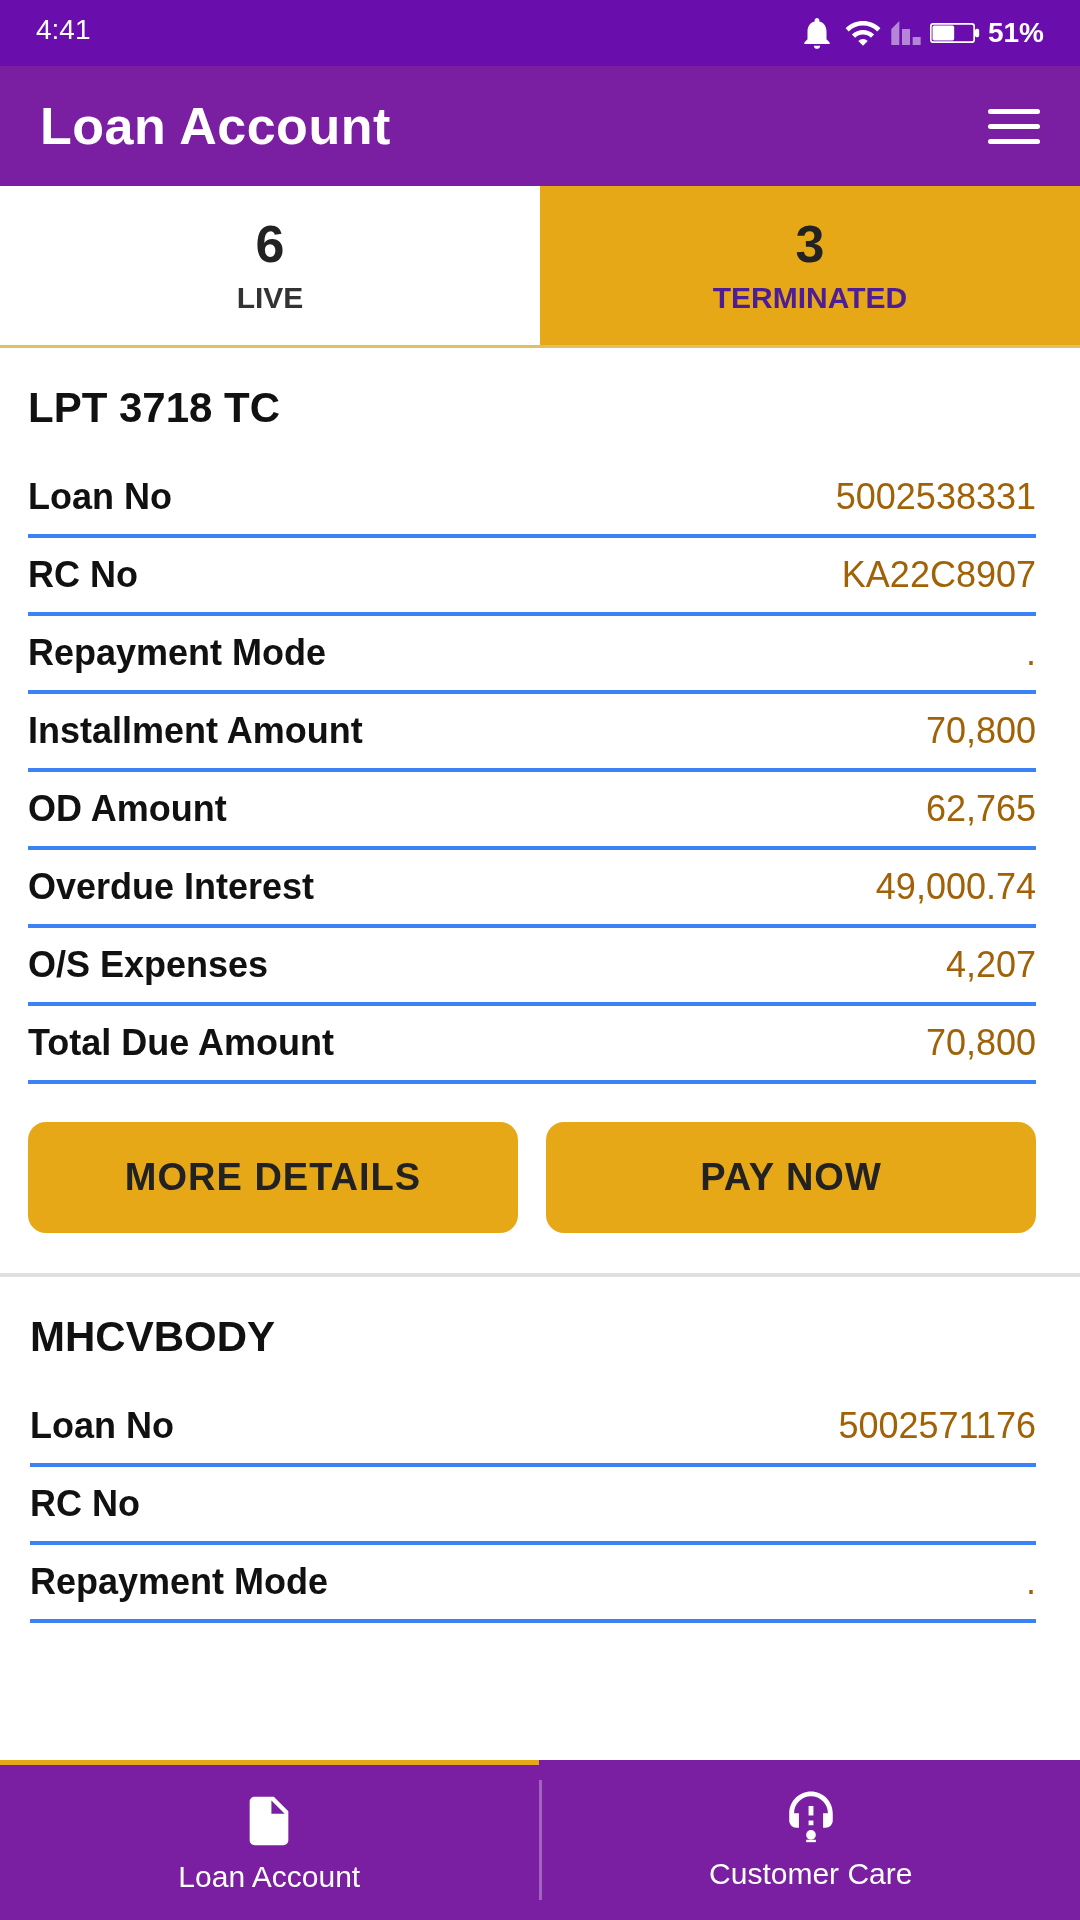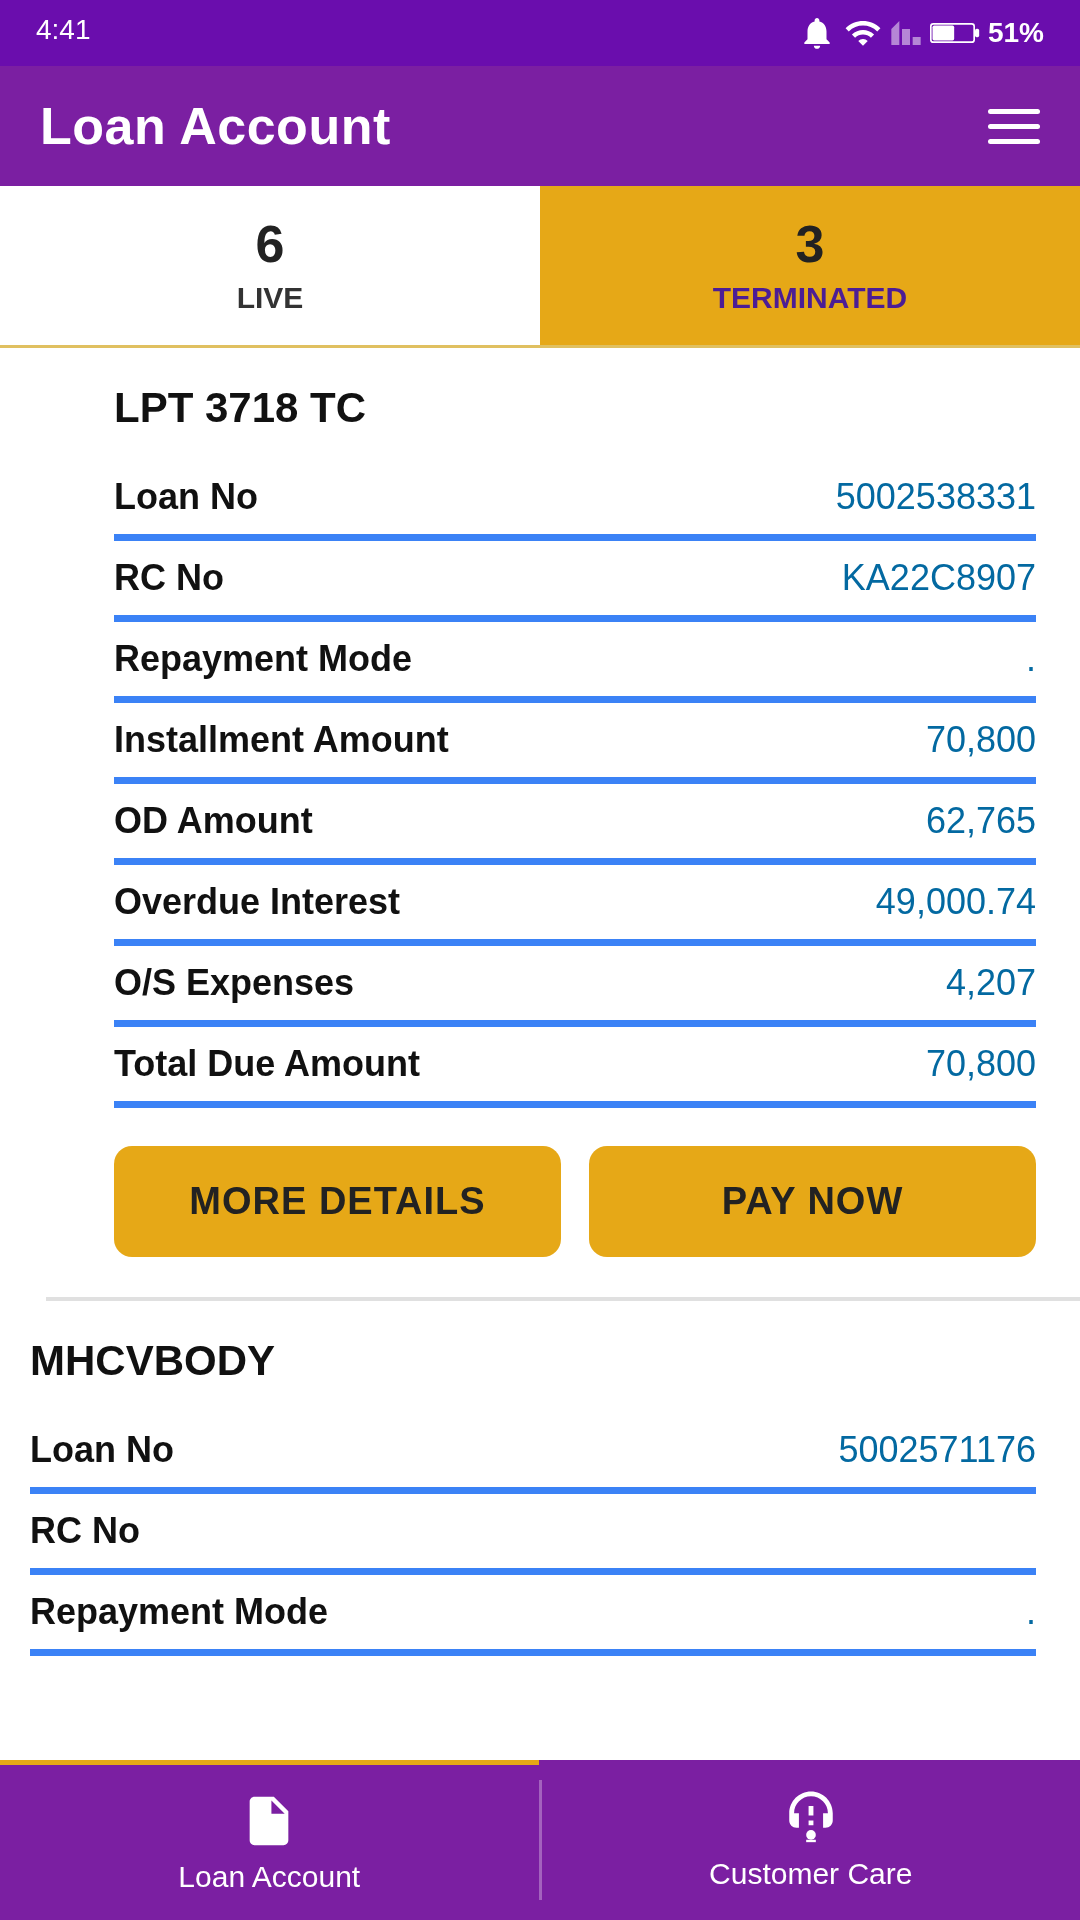--- a/index.html
+++ b/index.html
@@ -96,46 +96,45 @@
       display: block;
     }
     .tab-terminated .tab-label {
       font-size: 30px;
       font-weight: 600;
       color: #4c1d95;
     }
 
     
     .loan-card {
-      padding: 36px 44px 40px 68px;
+      padding: 36px 44px 40px 28px;
       border-bottom: 4px solid #e0e0e0;
       background: #fff;
-      margin-left: 46px;
     }
     .loan-type {
       font-size: 42px;
       font-weight: 800;
       color: #111;
       margin-bottom: 28px;
     }
     .loan-detail-row {
       display: flex;
       justify-content: space-between;
       align-items: center;
       padding: 16px 0;
-      border-bottom: 7px solid #3b82f6;
+      border-bottom: 4px solid #3b82f6;
     }
     .loan-detail-label {
       font-size: 36px;
       font-weight: 700;
       color: #111;
     }
     .loan-detail-value {
       font-size: 36px;
-      color: #0369a1;
+      color: #a16207;
     }
 
     
     .button-row {
       display: flex;
       gap: 28px;
       margin-top: 38px;
     }
     .btn {
       flex: 1;

